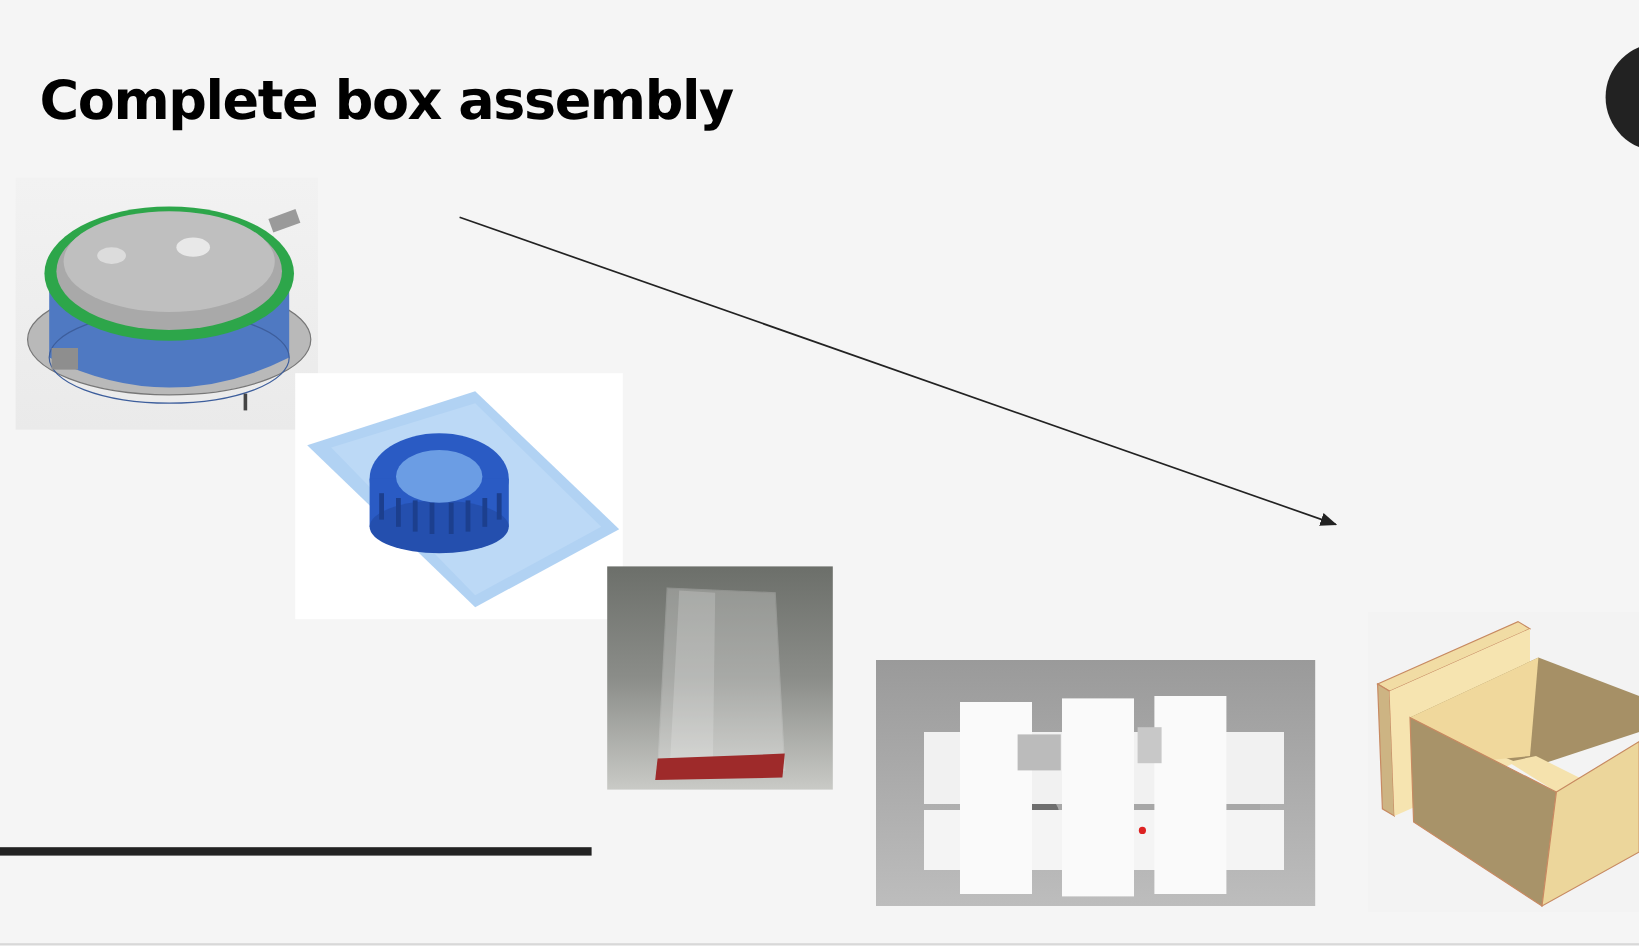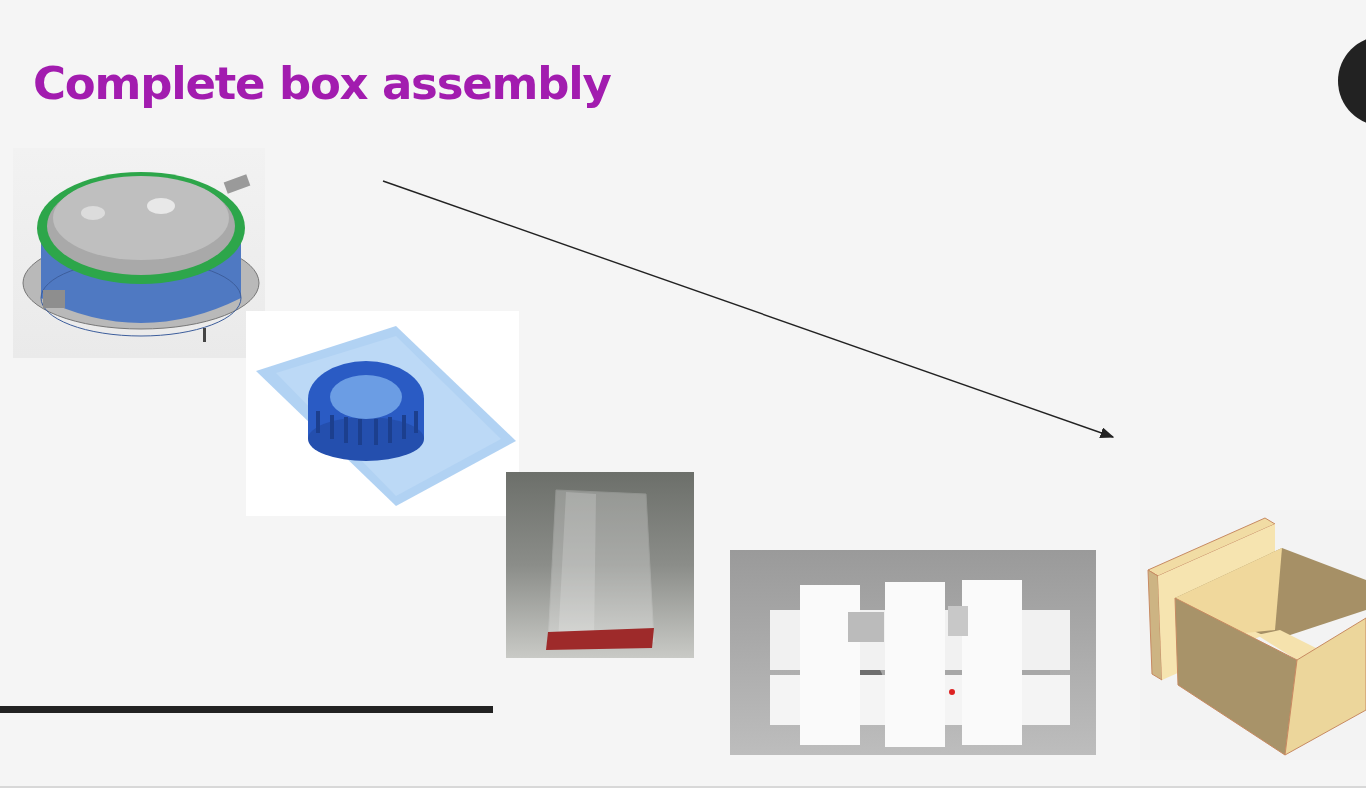--- a/index.html
+++ b/index.html
@@ -6,21 +6,21 @@
   body {
     width: 1366px; height: 788px; overflow: hidden;
     background: #f4f4f4; position: relative;
     font-family: "DejaVu Sans", sans-serif;
   }
   .slide { position: absolute; left: 0; top: 0; width: 1366px; height: 786px; background: #f5f5f5; }
   .bottom-edge { position: absolute; left: 0; top: 786px; width: 1366px; height: 2px; background: #d8d8d8; }
   .title {
     position: absolute; left: 33px; top: 52px;
     font-family: "DejaVu Sans", sans-serif; font-weight: bold;
-    font-size: 45px; letter-spacing: -1.2px; color: #a21caf; margin: 0;
+    font-size: 45px; letter-spacing: -1.2px; color: #000000; margin: 0;
     line-height: 64px;
   }
   .corner-circle {
     position: absolute; left: 1338px; top: 36px; width: 90px; height: 90px;
     border-radius: 50%; background: #222222;
   }
   .accent-bar { position: absolute; left: 0; top: 706px; width: 493px; height: 7px; background: #222222; }
   .arrow { position: absolute; left: 0; top: 0; width: 1366px; height: 788px; pointer-events: none; }
   .img { position: absolute; overflow: hidden; }
   .img svg { display: block; width: 100%; height: 100%; }

